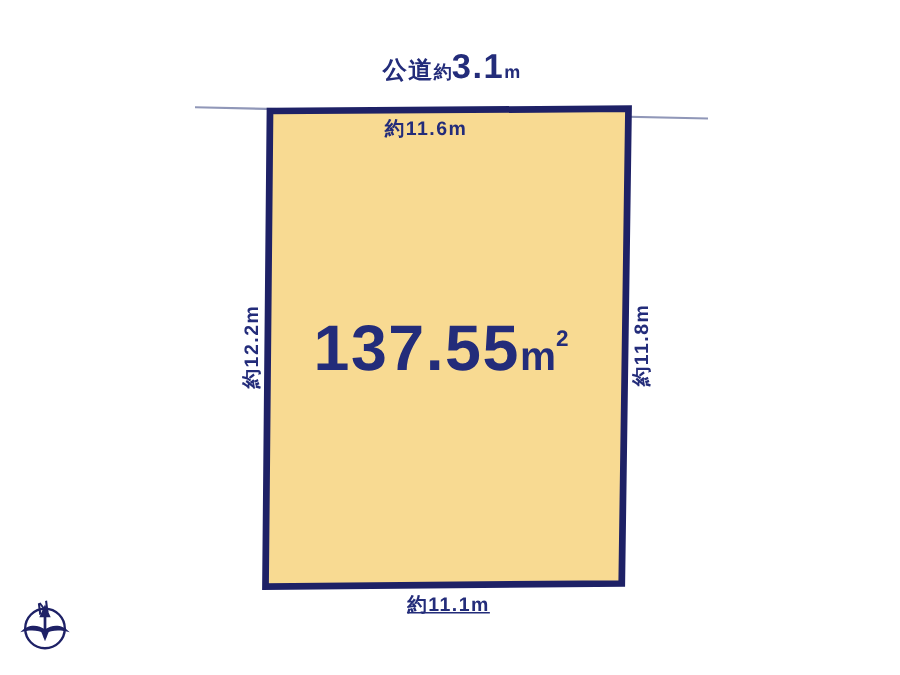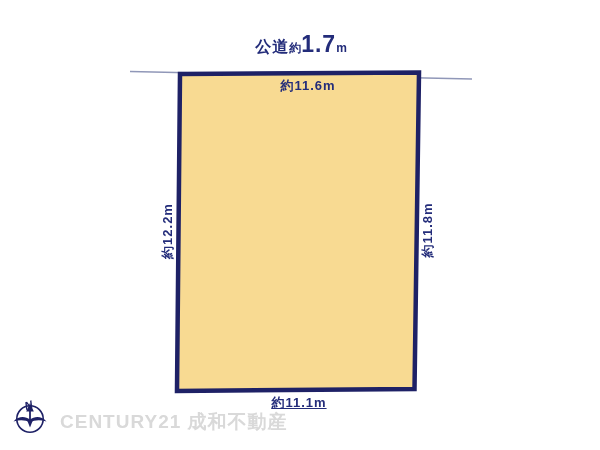--- a/index.html
+++ b/index.html
@@ -17,21 +17,21 @@
   }
   .road-title .big{font-size:16px;letter-spacing:1px;}
   .road-title .small{font-size:12px;}
   .road-title .num{font-size:23px;letter-spacing:1px;}
 
   
   .dim{
     position:absolute;white-space:nowrap;color:#232c7a;
     font-size:13px;font-weight:700;letter-spacing:1px;
   }
-  .dim-top{left:308px;top:86px;transform:translate(-50%,-50%);}
+  .dim-top{left:284px;top:86px;transform:translate(-50%,-50%);}
   .dim-bottom{left:299px;top:403px;transform:translate(-50%,-50%);text-decoration:underline;}
   .dim-left{left:168px;top:231px;transform:translate(-50%,-50%) rotate(-90deg);}
   .dim-right{left:428px;top:230px;transform:translate(-50%,-50%) rotate(-90deg);}
 
   
   .area{
     position:absolute;left:294px;top:233px;transform:translate(-50%,-50%);
     white-space:nowrap;color:#232c7a;font-weight:700;
   }
   .area .val{font-size:43px;letter-spacing:1px;}
@@ -52,34 +52,36 @@
 <body>
 
 <div class="canvas">
 
   <svg class="diagram" width="600" height="450" viewBox="0 0 600 450">
     <line x1="130" y1="71.5" x2="472" y2="79" stroke-width="1.5" stroke="#9097b8"></line>
     <polygon points="180,74 419,72.5 414.5,389 177,391" stroke-width="4.5" stroke-linejoin="miter" fill="#f8da92" stroke="#1e2166"></polygon>
   </svg>
 
   <div class="road-title">
-    <span class="big">公道</span><span class="small">約</span><span class="num">1.7</span><span class="small">m</span>
+    <span class="big">公道</span><span class="small">約</span><span class="num">3.1</span><span class="small">m</span>
   </div>
 
   <div class="dim dim-top">約11.6m</div>
   <div class="dim dim-bottom">約11.1m</div>
   <div class="dim dim-left">約12.2m</div>
   <div class="dim dim-right">約11.8m</div>
 
+  <div class="area">
+    <span class="val">137.55</span><span class="unit">m</span><span class="sup">2</span>
+  </div>
 
   <div class="watermark">
     <svg width="44" height="44" viewBox="0 0 44 44">
       <circle cx="19" cy="21" r="13.2" fill="none" stroke-width="1.6" stroke="#1e2166"></circle>
       <line x1="19" y1="27" x2="19" y2="11" stroke-width="1.8" stroke="#1e2166"></line>
       <polygon points="19,5 15.2,13.5 22.8,13.5" fill="#1e2166"></polygon>
       <path d="M2.5,23.5 C8,17.5 14.5,18.5 19,21.5 C23.5,18.5 30,17.5 35.5,23.5 C29.5,21.8 23.5,21.8 19,24.5 C14.5,21.8 8.5,21.8 2.5,23.5 Z" fill="#1e2166"></path>
       <polygon points="16.2,22.5 21.8,22.5 19,29.5" fill="#1e2166"></polygon>
       <text x="14" y="10.5" font-size="11" font-weight="700" font-style="italic" transform="rotate(-18 19 8)" fill="#1e2166">N</text>
     </svg>
-    <div class="brand">CENTURY21 成和不動産</div>
   </div>
 
 </div>
 
 </body></html>

